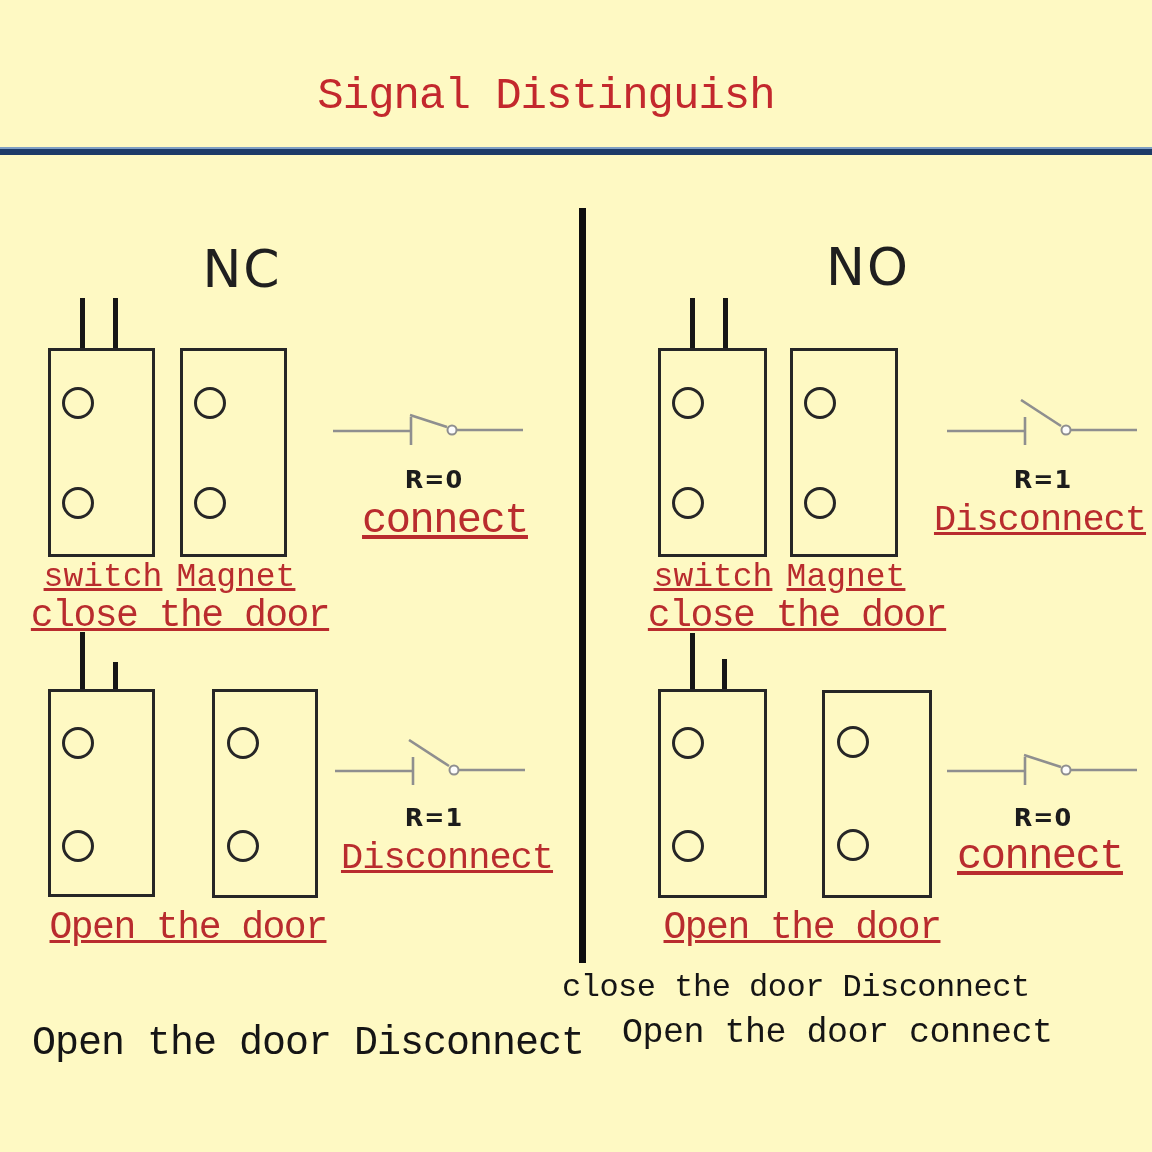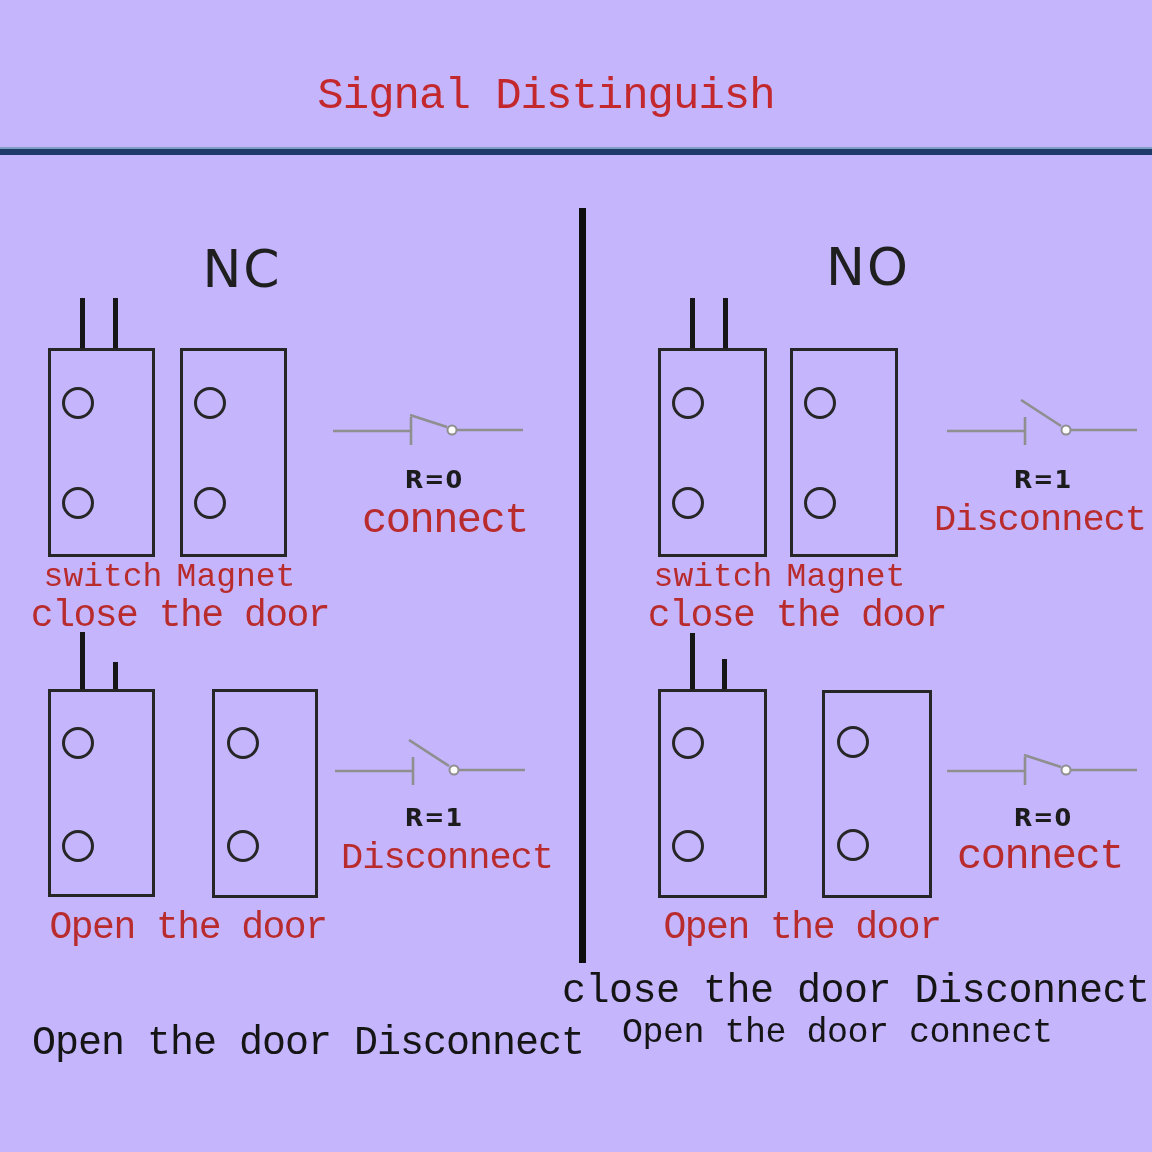--- a/index.html
+++ b/index.html
@@ -1,25 +1,25 @@
 <!DOCTYPE html>
 <html><head>
 <meta charset="utf-8">
 <style>
   html,body{margin:0;padding:0;background:#f6f6f6;}
   .stage{
     position:relative;width:1152px;height:1152px;margin:0 auto;
-    background:#c4b5fd;overflow:hidden;
+    background:#fef9c3;overflow:hidden;
     font-family:"Liberation Mono","DejaVu Sans Mono",monospace;
   }
   .abs{position:absolute;line-height:1;white-space:nowrap;}
   .ctr{text-align:center;}
   .mono{font-family:"Liberation Mono","DejaVu Sans Mono",monospace;}
   .sans{font-family:"DejaVu Sans","Liberation Sans",sans-serif;}
-  .red{color:#b92c2e;}
+  .red{color:#b92c2e;text-decoration:underline;}
 
   .title{top:74px;left:0;width:1092px;font-size:44px;letter-spacing:-1px;color:#c3282d;}
   .rule{top:147px;left:0;width:1152px;height:8px;
         background:linear-gradient(#7f9fc4 0 2px,#1d3a68 2px 100%);}
   .divider{left:579px;top:208px;width:7px;height:755px;background:#0e0e0e;}
 
   .col-label{font-size:52px;letter-spacing:2px;color:#1f1f1f;}
 
   .body-rect{box-sizing:border-box;border:3px solid #262626;background:transparent;}
   .hole{box-sizing:border-box;width:32px;height:32px;border:3px solid #262626;border-radius:50%;background:transparent;}
@@ -126,16 +126,16 @@
     <line x1="78" y1="18" x2="78" y2="46"></line>
     <line x1="77" y1="16" x2="114" y2="28"></line>
     <circle cx="119" cy="31" r="4.5"></circle>
     <line x1="124" y1="31" x2="190" y2="31"></line>
   </svg>
   <div class="abs ctr rlabel sans" style="left:983px;top:806px;width:120px;">R=0</div>
   <div class="abs ctr red result-lg mono" style="left:940px;top:836px;width:200px;">connect</div>
   <div class="abs ctr red caption mono" style="left:642px;top:909px;width:320px;">Open the door</div>
 
   <div class="abs sum mono" style="left:0px;top:1024px;font-size:40px;letter-spacing:-1px;margin-left:32px;">Open the door Disconnect</div>
-  <div class="abs sum mono" style="left:562px;top:972px;font-size:40px;letter-spacing:-0.5px;text-align:center;">close the door Disconnect</div>
+  <div class="abs sum mono" style="left:562px;top:972px;font-size:32px;letter-spacing:-0.5px;text-align:center;">close the door Disconnect</div>
   <div class="abs sum mono" style="left:622px;top:1016px;font-size:35px;letter-spacing:-0.5px;">Open the door connect</div>
 
 </div>
 
 </body></html>

